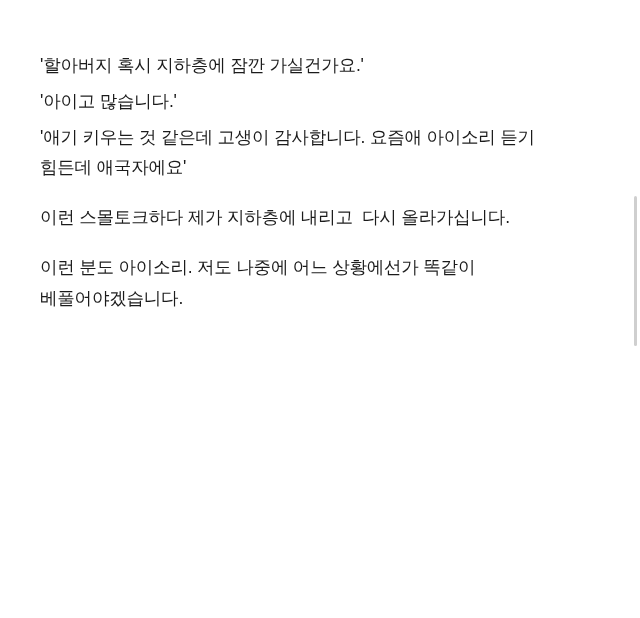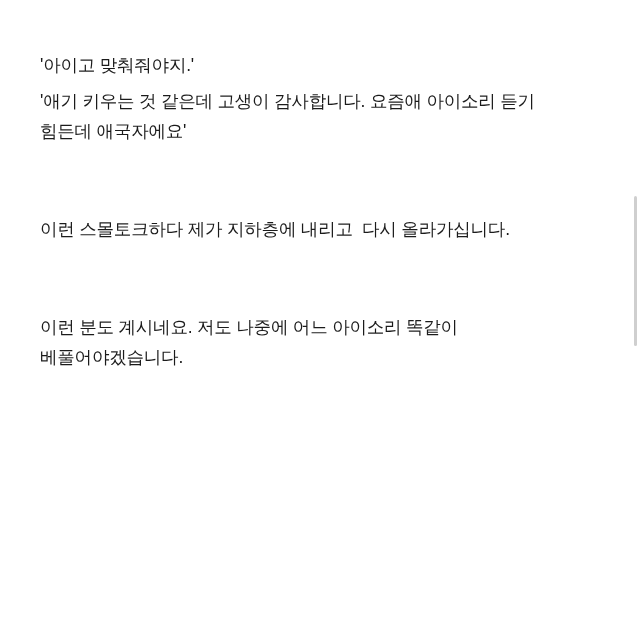--- a/index.html
+++ b/index.html
@@ -29,36 +29,37 @@
   .para {
     font-size: 17.5px;
     line-height: 1.72;
     color: #1b1b1b;
     margin: 0 0 6px 0;
     letter-spacing: -0.2px;
     word-break: keep-all;
     white-space: pre-wrap;
   }
   .para.gap-top-lg {
-    margin-top: 68px;
+    margin-top: 20px;
   }
   .scrollbar {
     position: absolute;
     right: 3px;
     top: 196px;
     width: 3px;
     height: 150px;
     background: #cfcfcf;
     border-radius: 2px;
   }
 </style>
 </head>
 <body>
 
 <div class="page">
   <div class="content">
-    <p class="para">'아이고 맞춰줘야지.'</p>
+    <p class="para">'할아버지 혹시 지하층에 잠깐 가실건가요.'</p>
+    <p class="para">'아이고 많습니다.'</p>
     <p class="para">'애기 키우는 것 같은데 고생이 감사합니다. 요즘애 아이소리 듣기 힘든데 애국자에요'</p>
     <p class="para gap-top-lg">이런 스몰토크하다 제가 지하층에 내리고  다시 올라가십니다.</p>
-    <p class="para gap-top-lg">이런 분도 계시네요. 저도 나중에 어느 아이소리 똑같이 베풀어야겠습니다.</p>
+    <p class="para gap-top-lg">이런 분도 아이소리. 저도 나중에 어느 상황에선가 똑같이 베풀어야겠습니다.</p>
   </div>
   <div class="scrollbar"></div>
 </div>
 
 </body></html>

